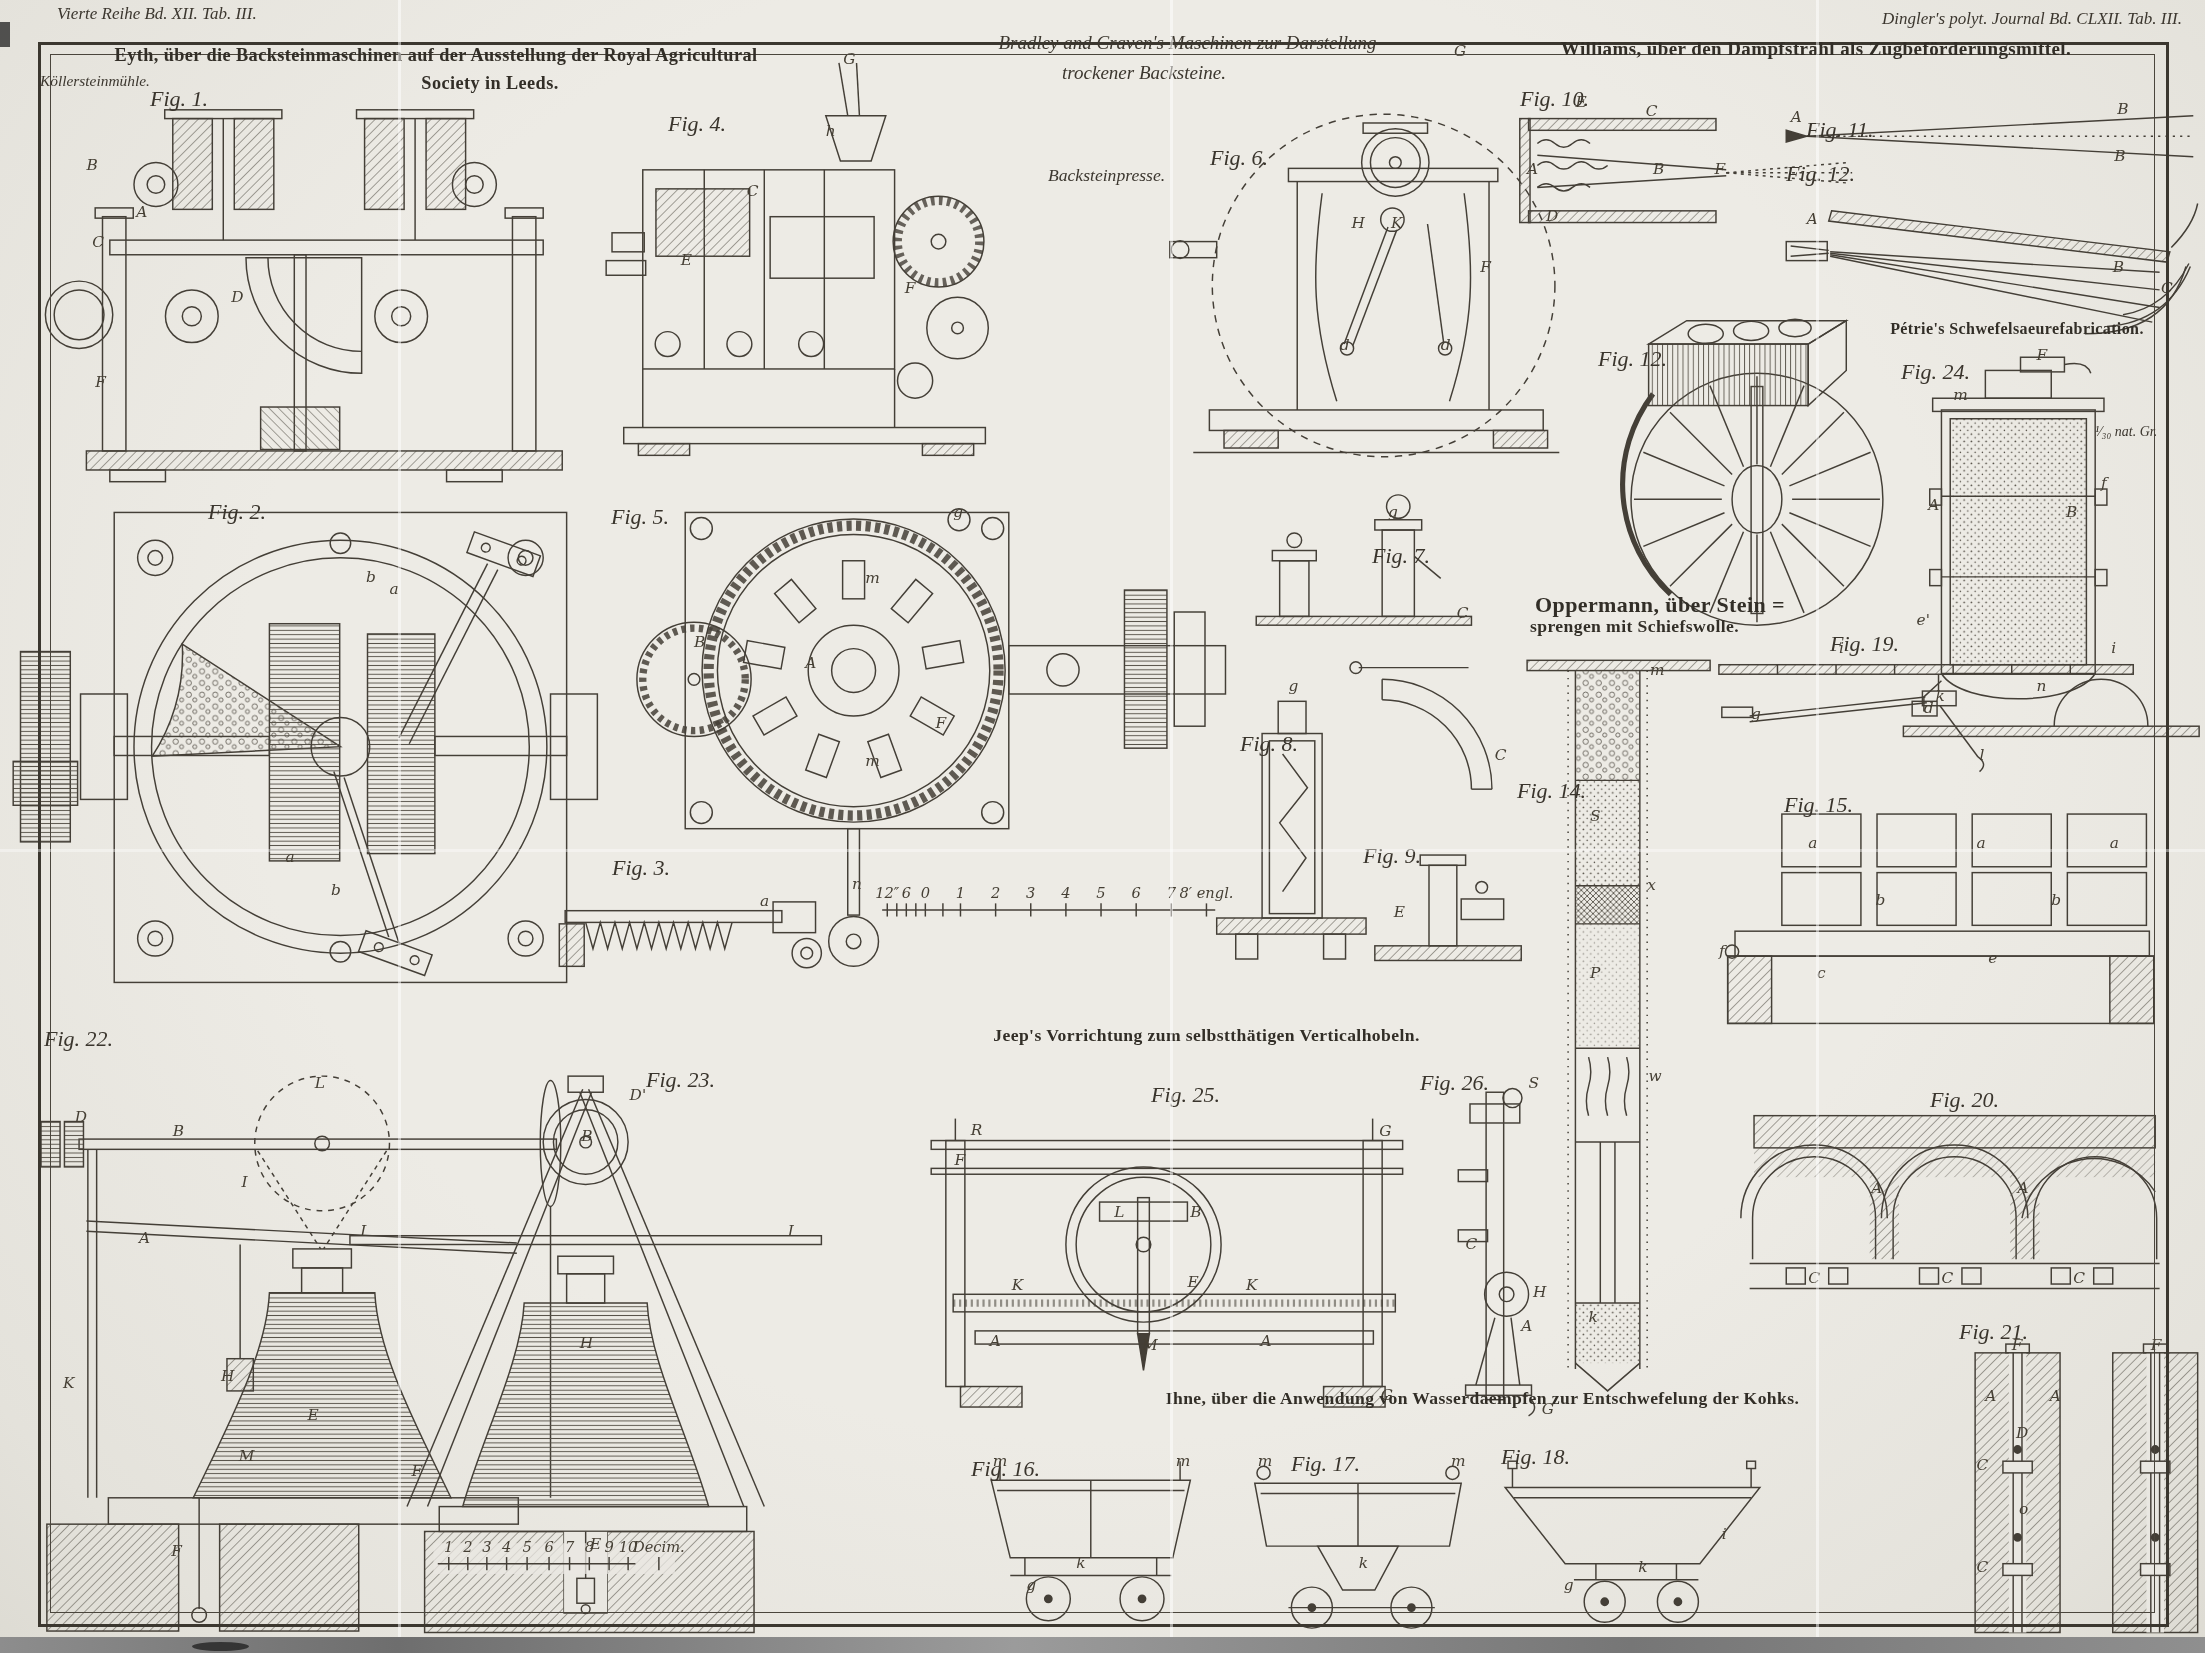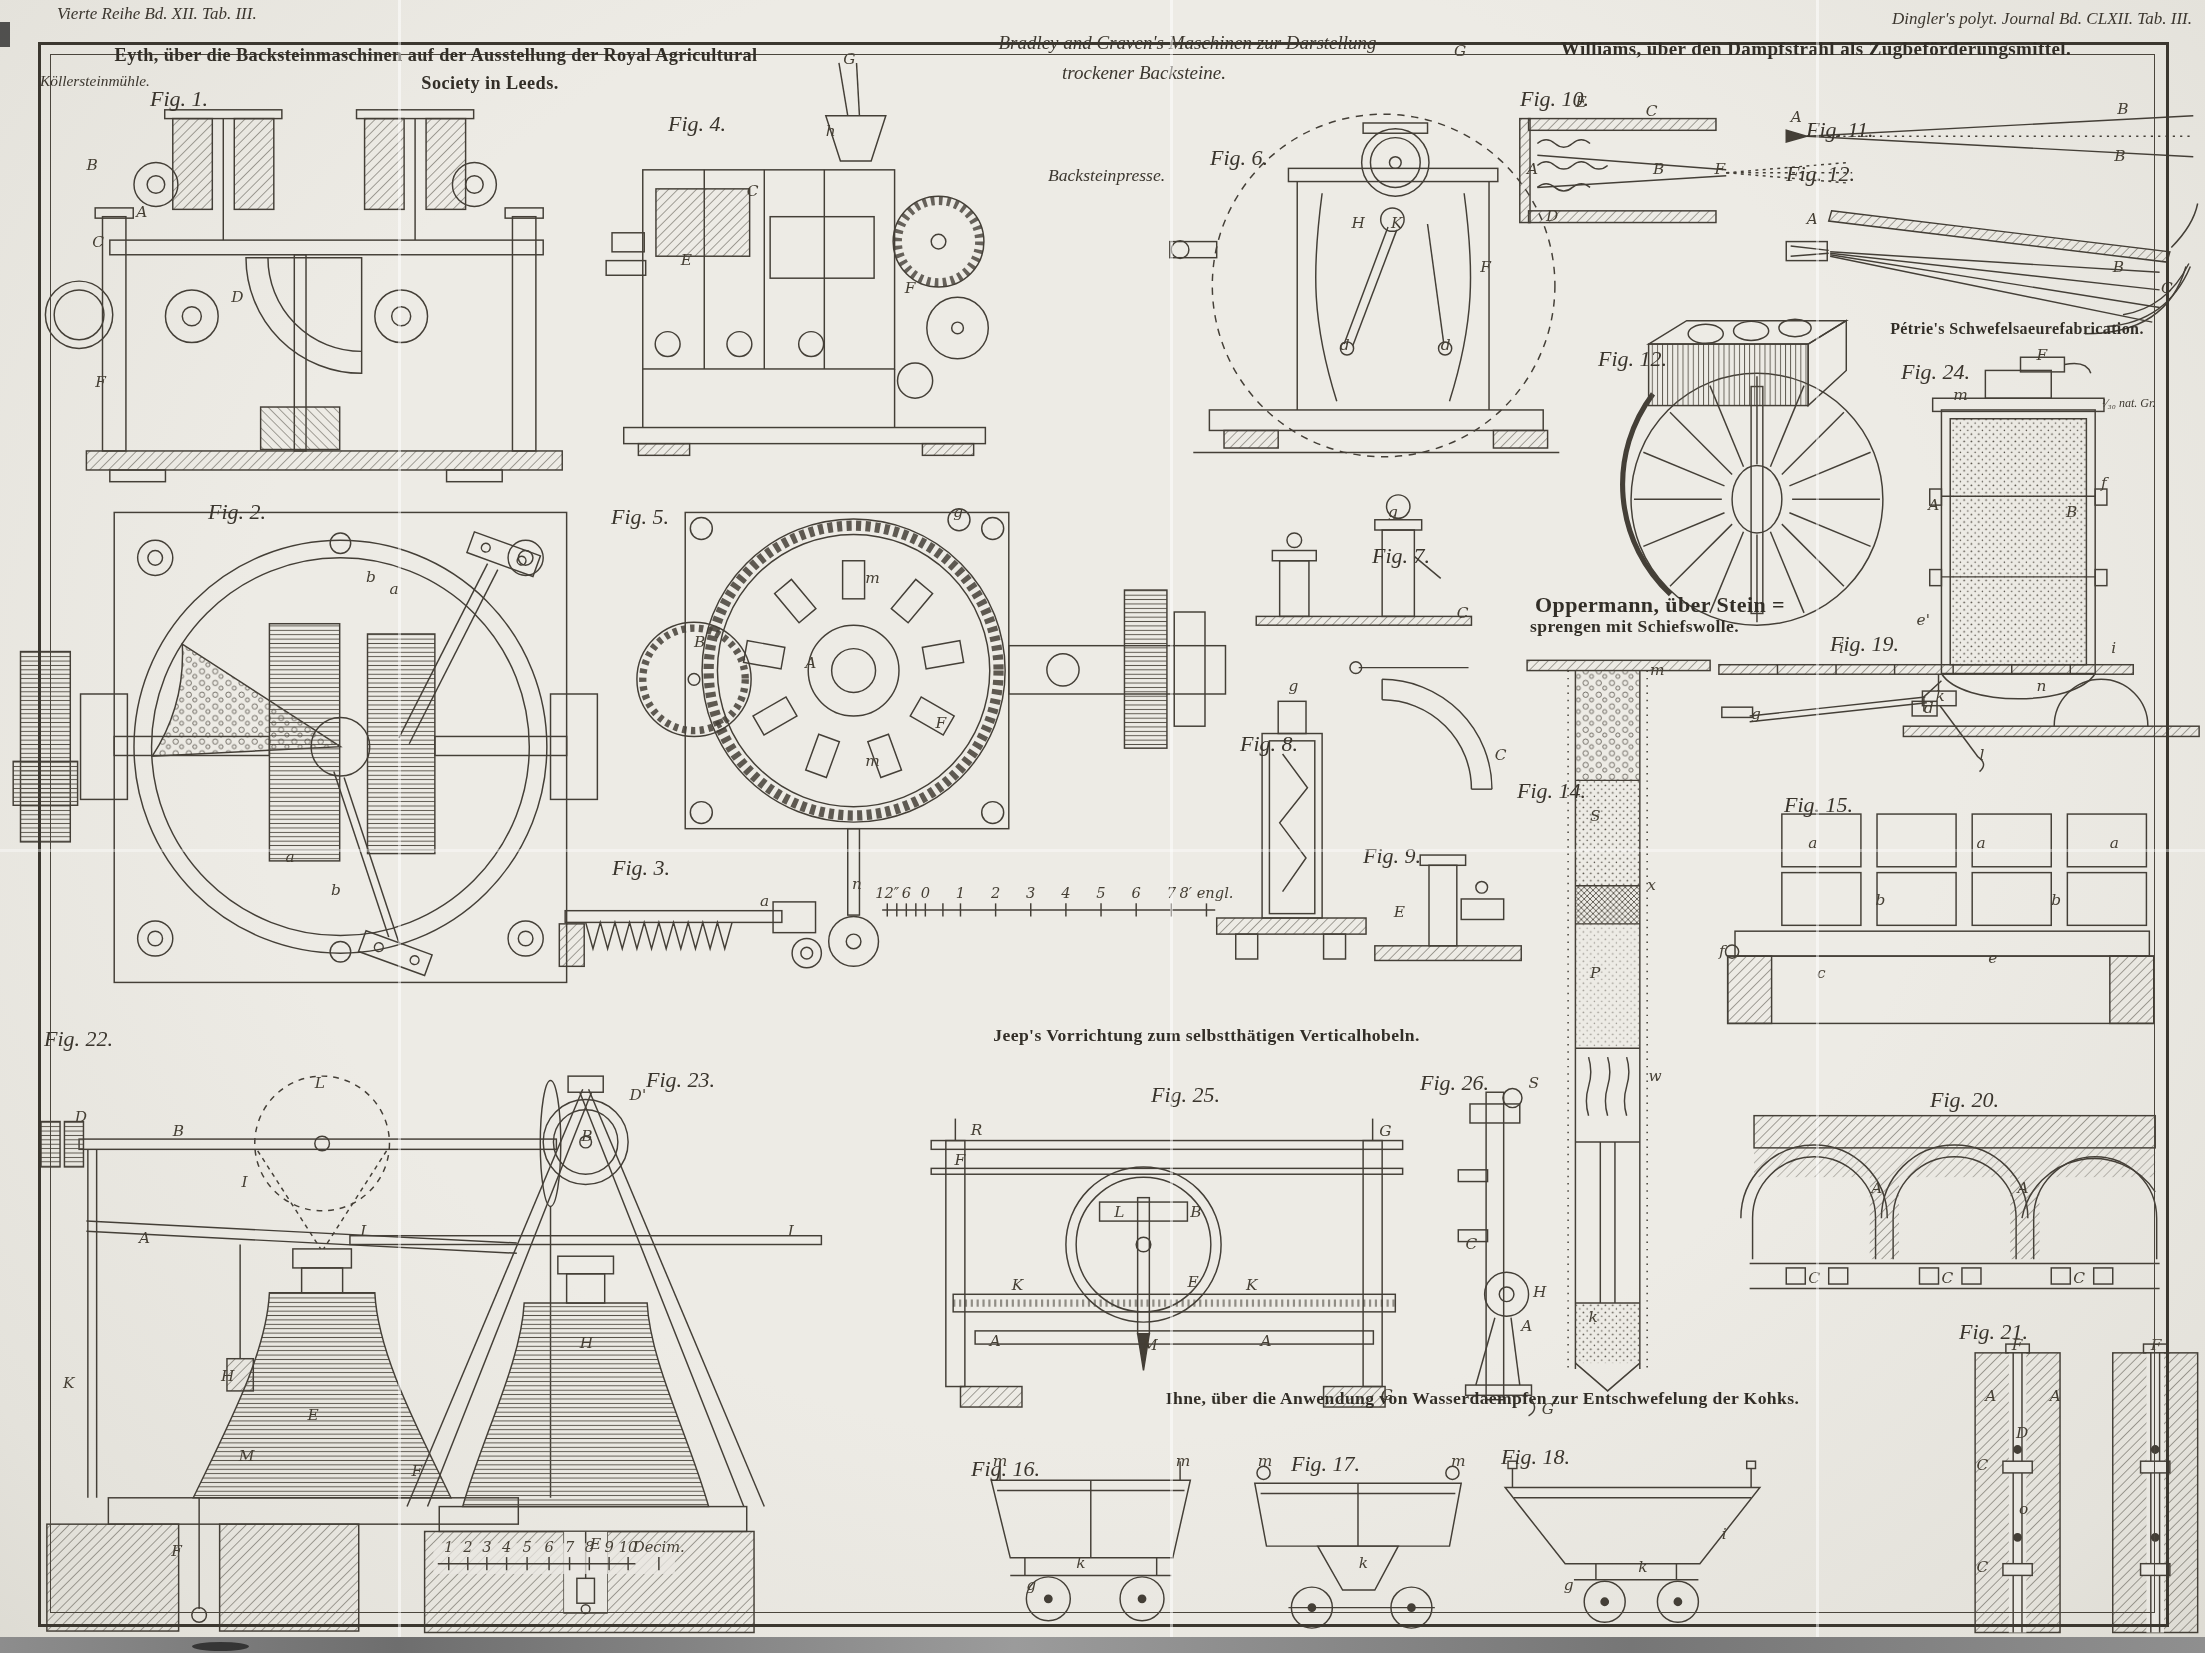--- a/index.html
+++ b/index.html
@@ -20,38 +20,38 @@
         background:linear-gradient(to right,#8d8d8d,#6e6e6e 18%,#9b9b9b 46%,#767676 74%,#8f8f8f);}
   .scan-blob{position:absolute;left:192px;bottom:2.2px;width:57px;height:8.8px;background:#1d1d1d;border-radius:50%;opacity:.75;z-index:8;}
   .scan-mark{position:absolute;left:0;top:22px;width:10.3px;height:25px;background:#2a2a2a;opacity:.8;z-index:8;}
 </style>
 </head>
 <body>
 
 <div class="page">
 
   <div class="annot" style="left:57px;top:4.4px;">Vierte Reihe Bd. XII. Tab. III.</div>
-  <div class="annot" style="right:13px;top:8.8px;margin-left:10px;">Dingler's polyt. Journal Bd. CLXII. Tab. III.</div>
+  <div class="annot" style="right:23px;top:8.8px;margin-left:10px;">Dingler's polyt. Journal Bd. CLXII. Tab. III.</div>
 
   <div class="frame-outer"></div>
   <div class="frame-inner"></div>
 
   <div class="title" style="left:77px;top:45px;width:718px;font-size:18.3px;">Eyth, über die Backsteinmaschinen auf der Ausstellung der Royal Agricultural</div>
   <div class="title" style="left:351px;top:73px;width:278px;font-size:18.3px;">Society in Leeds.</div>
   <div class="cursive" style="left:40px;top:72px;font-size:15.4px;">Köllersteinmühle.</div>
   <div class="cursive" style="left:968px;top:32px;width:439px;font-size:19px;text-align:center;">Bradley and Craven's Maschinen zur Darstellung</div>
   <div class="cursive" style="left:1005px;top:62px;width:278px;font-size:19px;text-align:center;">trockener Backsteine.</div>
   <div class="cursive" style="left:1048px;top:165px;font-size:17.6px;">Backsteinpresse.</div>
   <div class="title" style="left:1527px;top:38px;width:578px;font-size:19px;">Williams, über den Dampfstrahl als Zugbeförderungsmittel.</div>
   <div class="title" style="left:1866px;top:320px;width:302px;font-size:16px;">Pétrie's Schwefelsaeurefabrication.</div>
   <div class="title title-left" style="left:1535px;top:592px;font-size:22px;">Oppermann, über Stein =</div>
   <div class="title title-left" style="left:1530px;top:616px;font-size:17.6px;">sprengen mit Schiefswolle.</div>
   <div class="title" style="left:964px;top:1025px;width:485px;font-size:17.6px;">Jeep's Vorrichtung zum selbstthätigen Verticalhobeln.</div>
   <div class="title" style="left:1154px;top:1388px;width:657px;font-size:17.6px;">Ihne, über die Anwendung von Wasserdaempfen zur Entschwefelung der Kohks.</div>
-  <div class="cursive" style="left:2095px;top:396px;font-size:12px;padding-left:7px;">¹⁄₃₀ nat. Gr.</div>
+  <div class="cursive" style="left:2095px;top:424px;font-size:14px;">¹⁄₃₀ nat. Gr.</div>
 
   <div id="fig-labels">
       <span class="fig-label" style="left: 150px; top: 86px;">Fig. 1.</span>
       <span class="fig-label" style="left: 164px; top: 499px; margin-left: 44px;">Fig. 2.</span>
       <span class="fig-label" style="left: 612px; top: 855px;">Fig. 3.</span>
       <span class="fig-label" style="left: 668px; top: 111px;">Fig. 4.</span>
       <span class="fig-label" style="left: 611px; top: 504px;">Fig. 5.</span>
       <span class="fig-label" style="left: 1210px; top: 145px;">Fig. 6.</span>
       <span class="fig-label" style="left: 1372px; top: 543px;">Fig. 7.</span>
       <span class="fig-label" style="left: 1240px; top: 731px;">Fig. 8.</span>

